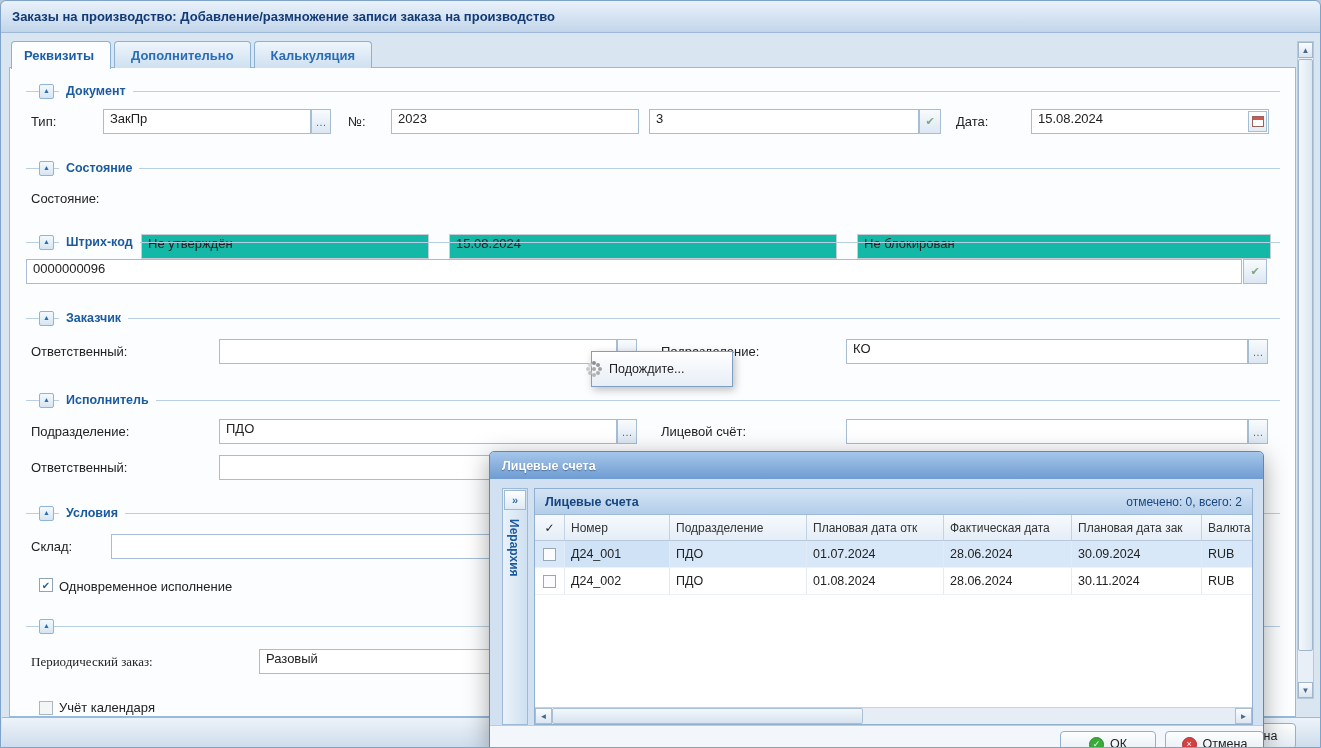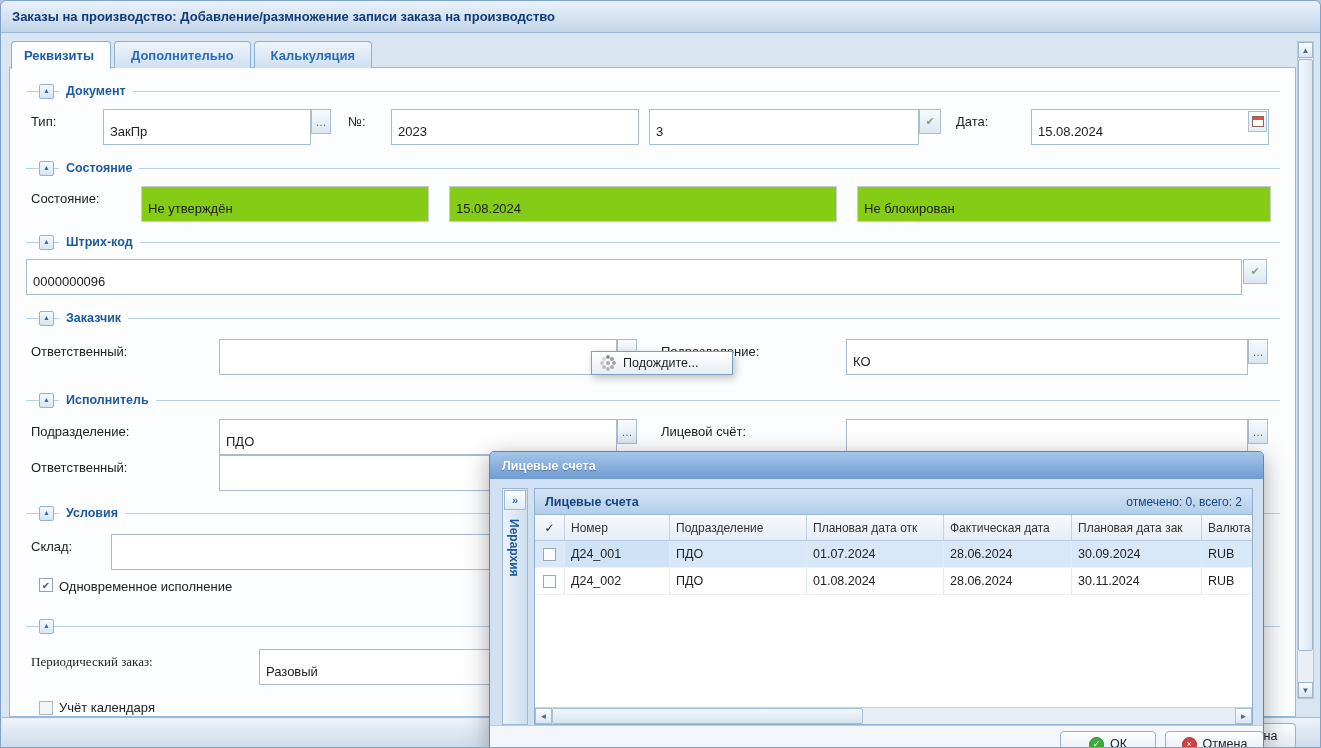--- a/index.html
+++ b/index.html
@@ -24,39 +24,39 @@
   .content { left:8px; top:66px; width:1287px; height:650px; background:#fcfdff; border:1px solid #94badd; z-index:0; }
 
   
   .group-line { height:1px; background:#b9cfe4; z-index:1; }
   .collapse-btn { width:15px; height:15px; background:linear-gradient(#f4f9fd,#d7e5f2); border:1px solid #8fb4d8;
                   border-radius:2px; color:#2f6eb0; font-size:7px; line-height:12px; text-align:center;
                   cursor:pointer; z-index:2; }
   .group-title { font-size:12.5px; font-weight:bold; color:#1b5a9e; background:#fcfdff; padding:0 7px;
                  line-height:15px; z-index:2; }
   .lbl { font-size:13px; color:#222; z-index:1; white-space:nowrap; }
-  .inp { height:36px; background:#fff; border:1px solid #a6bdd4; font-size:13px; color:#222;
-         padding:14px 6px; overflow:hidden; white-space:nowrap; z-index:1; }
-  .inp.ro { background:#84cc16; border-color:#c6cdd5; }
+  .inp { height:25px; background:#fff; border:1px solid #a6bdd4; font-size:13px; color:#222;
+         padding:1px 6px; overflow:hidden; white-space:nowrap; z-index:1; }
+  .inp.ro { background:#14b8a6; border-color:#c6cdd5;margin-top:48px; }
   .mini-btn { width:20px; height:25px; background:linear-gradient(#f8fbfd,#dce7f2); border:1px solid #a6bdd4;
               font-size:11px; color:#666; display:flex; align-items:center; justify-content:center;
               cursor:pointer; z-index:1; }
   .mini-btn.green { color:#7fa87f; }
   .cal-btn { width:19px; height:21px; background:linear-gradient(#fdfefe,#e3ecf4); border:1px solid #a6bdd4;
              display:flex; align-items:center; justify-content:center; cursor:pointer; z-index:2; }
   .cal-icon { width:12px; height:11px; border:1px solid #99625c; background:linear-gradient(#d2564a 0 3px,#ffffff 3px); }
   .checkbox { width:14px; height:14px; background:#fff; border:1px solid #8fa4b8; display:flex;
               align-items:center; justify-content:center; font-size:10px; color:#2d5f93; z-index:1; cursor:pointer; }
   .checkbox.unchecked { background:#f3f5f7; border-color:#aab6c2; color:transparent; }
   .cb-lbl { font-size:13px; color:#222; z-index:1; white-space:nowrap; }
 
   
-  .wait-popup { left:590px; top:350px; width:142px; height:24px; background:linear-gradient(#ffffff,#e7eef6);
+  .wait-popup { left:590px; top:350px; width:142px; height:36px; background:linear-gradient(#ffffff,#e7eef6);
                 border:1px solid #7e9fc2; box-shadow:2px 3px 8px rgba(0,0,0,.25); display:flex;
-                align-items:center; padding-left:14px; gap:13px; z-index:5; }
+                align-items:center; gap:13px; z-index:5; }
   .spinner { width:4px; height:4px; border-radius:50%; background:#a8a8a8;
              box-shadow:0 -6px 0 #8e8e8e,4px -4px 0 #989898,6px 0 0 #a2a2a2,4px 4px 0 #acacac,
                         0 6px 0 #b6b6b6,-4px 4px 0 #c0c0c0,-6px 0 0 #cacaca,-4px -4px 0 #d4d4d4; }
   .wait-text { font-size:12.5px; color:#222; }
 
   
   .footer { left:1px; top:716px; width:1319px; height:31px; background:linear-gradient(#edf3f9,#cddcec);
             border-top:1px solid #9db9d6; z-index:2; }
   .main-cancel { left:1213px; top:722px; width:82px; height:26px; background:linear-gradient(#fdfefe,#e2eaf2);
                  border:1px solid #93b1cf; border-radius:4px; font-size:12.5px; color:#222; z-index:3;

